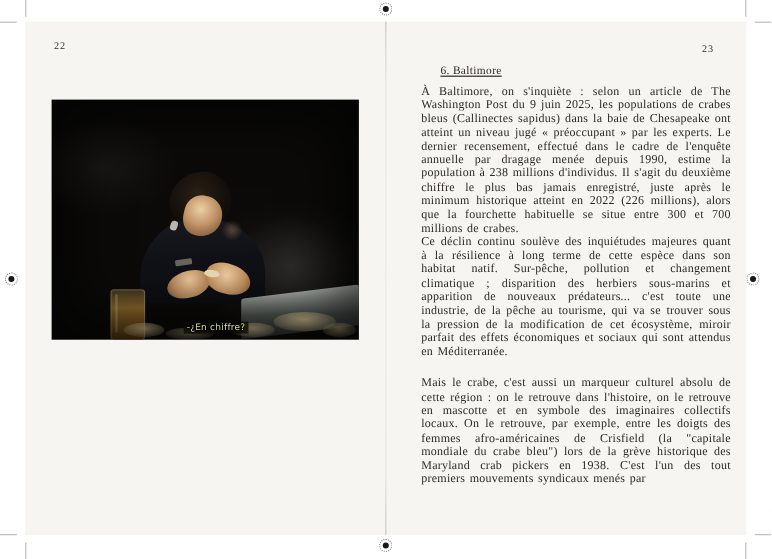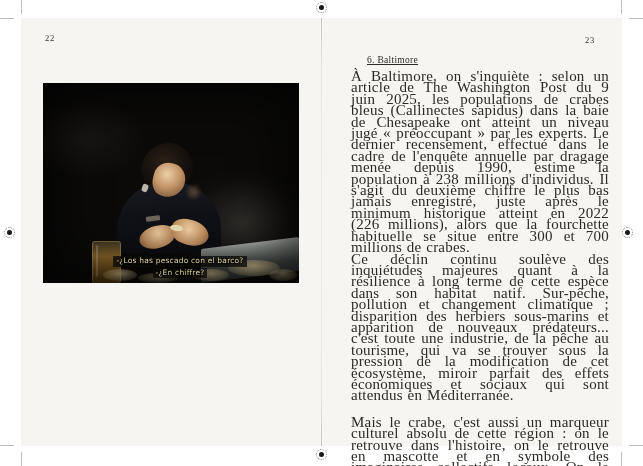--- a/index.html
+++ b/index.html
@@ -68,21 +68,21 @@
     background:radial-gradient(ellipse, rgba(190,185,175,.12), transparent 70%);}
   .vignette{left:0;top:0;right:0;bottom:0;box-shadow:inset 0 0 46px 18px rgba(0,0,0,.62);}
   .subs{left:0;right:0;bottom:4px;text-align:center;transform:translateX(9px);}
   .sub{position:static;display:table;margin:0 auto 1px;background:rgba(10,10,6,.78);
     color:#ddd49b;font:7.5px/9.5px "DejaVu Sans",sans-serif;padding:0 3px 1px;
     letter-spacing:0.2px;text-shadow:0 1px 1px #000,0 0 2px #000;white-space:nowrap;}
   
   .heading{position:absolute;left:330px;top:21px;margin:16px;font-size:9.5px;font-weight:normal;
     color:#2d2a25;letter-spacing:0.3px;text-decoration:underline;}
   .bodycol{position:absolute;left:330px;top:53px;width:258px;}
-  .bodycol p{margin:0;font-size:15px;line-height:11.4px;color:#2d2a25;text-align:justify;
+  .bodycol p{margin:0;font-size:10px;line-height:11.4px;color:#2d2a25;text-align:justify;
     letter-spacing:0.22px;word-spacing:0.9px;
     -webkit-hyphens:auto;hyphens:auto;font-family:Liberation Serif, serif;}
   .bodycol p.gap{margin-top:15px;}
 </style>
 </head>
 <body>
 
 <div id="canvas">
 
   <div class="crop v" style="left:21px;top:0;"></div>
@@ -117,21 +117,20 @@
       <div class="morsel"></div>
       <div class="glass"></div>
       <div class="tray"></div>
       <div class="crab c1"></div>
       <div class="crab c2"></div>
       <div class="crab c3"></div>
       <div class="crab c4"></div>
       <div class="crab c5"></div>
       <div class="vignette"></div>
       <div class="subs">
-        <span class="sub">-¿Los has pescado con el barco?</span>
         <span class="sub">-¿En chiffre?</span>
       </div>
     </div>
 
     <div class="pagenum" id="pn-right">23</div>
 
     <h2 class="heading">6. Baltimore</h2>
 
     <div class="bodycol" lang="fr">
       <p>À Baltimore, on s'inquiète : selon un article de The Washington Post du 9 juin 2025, les populations de crabes bleus (Callinectes sapidus) dans la baie de Chesapeake ont atteint un niveau jugé « préoccupant » par les experts. Le dernier recensement, effectué dans le cadre de l'enquête annuelle par dragage menée depuis 1990, estime la population à 238 millions d'individus. Il s'agit du deuxième chiffre le plus bas jamais enregistré, juste après le minimum historique atteint en 2022 (226 millions), alors que la fourchette habituelle se situe entre 300 et 700 millions de crabes.</p>

